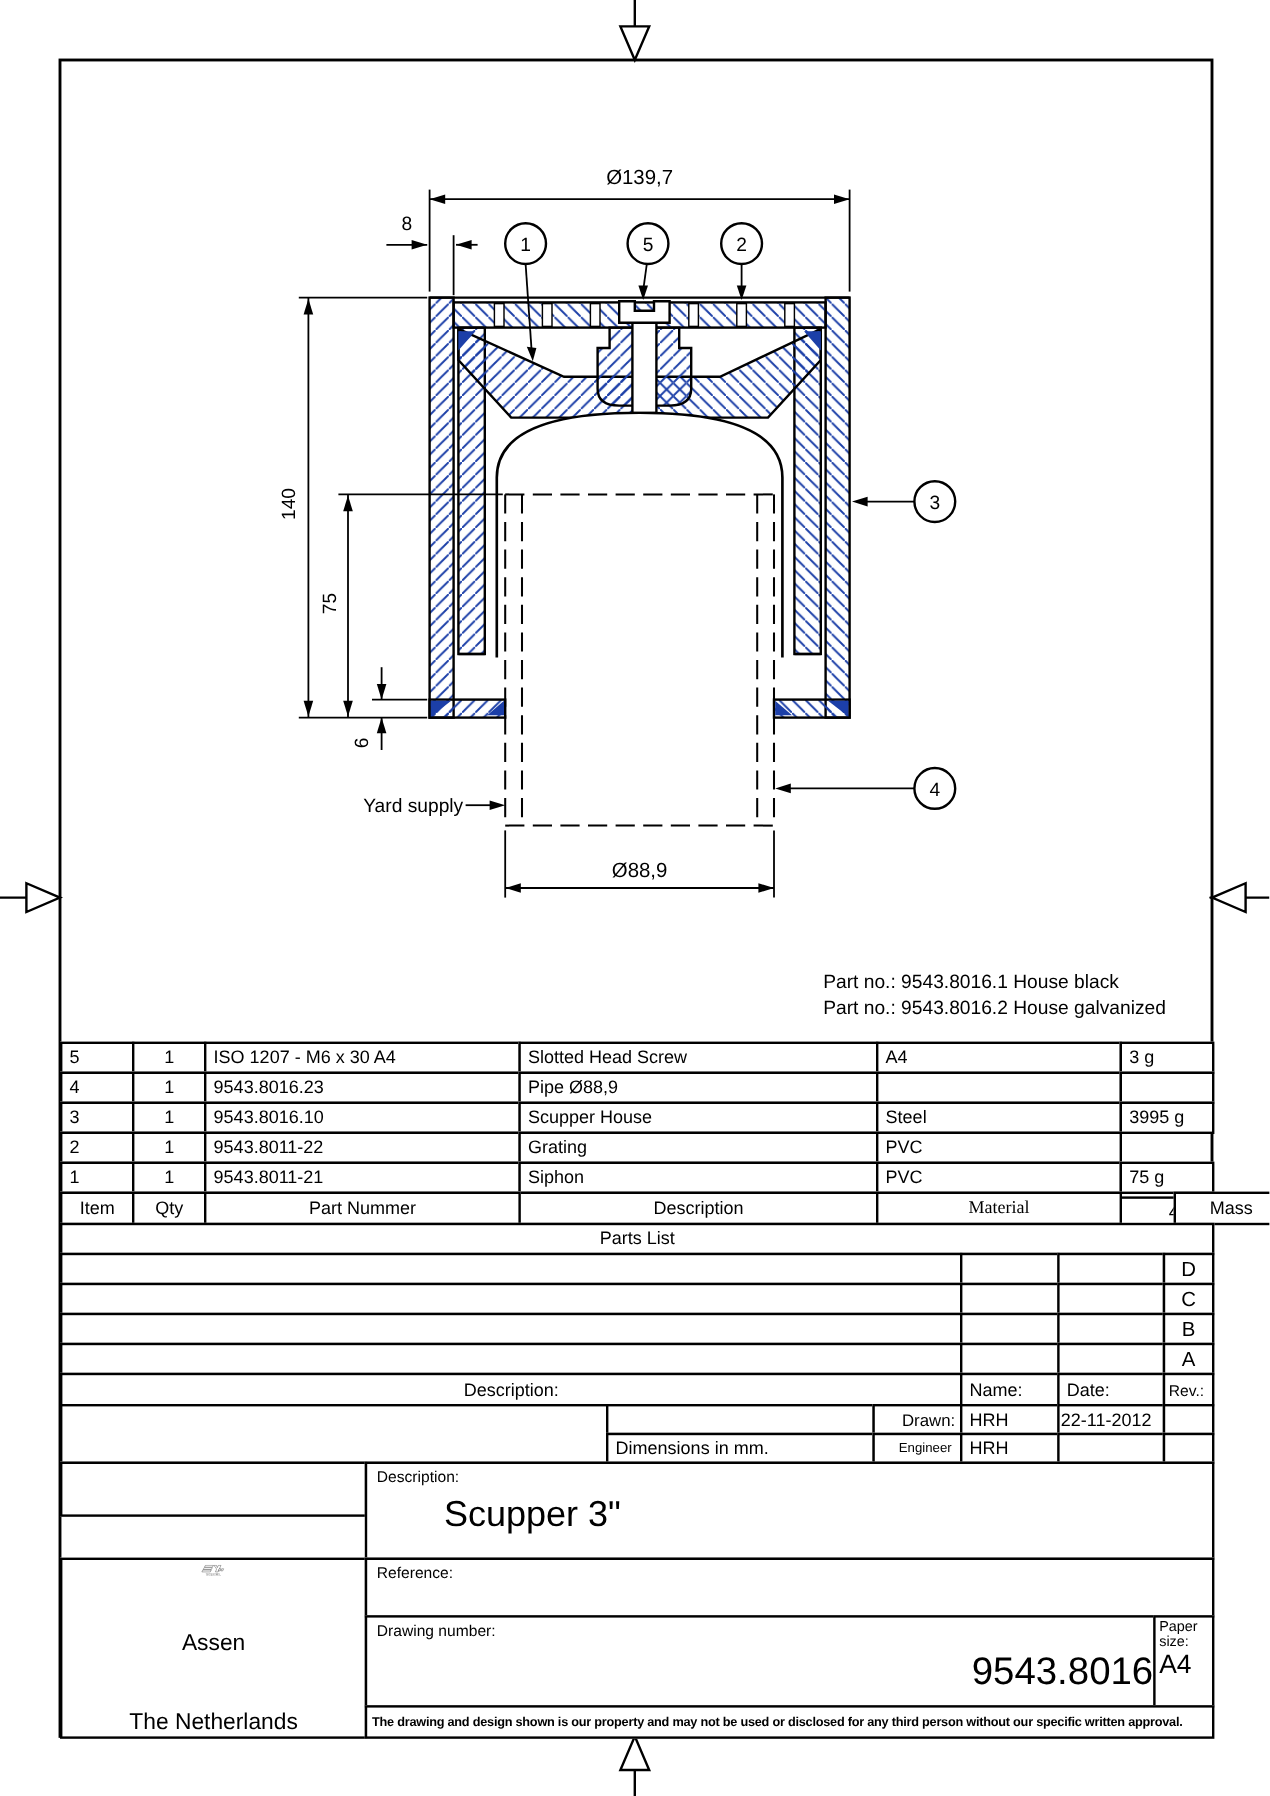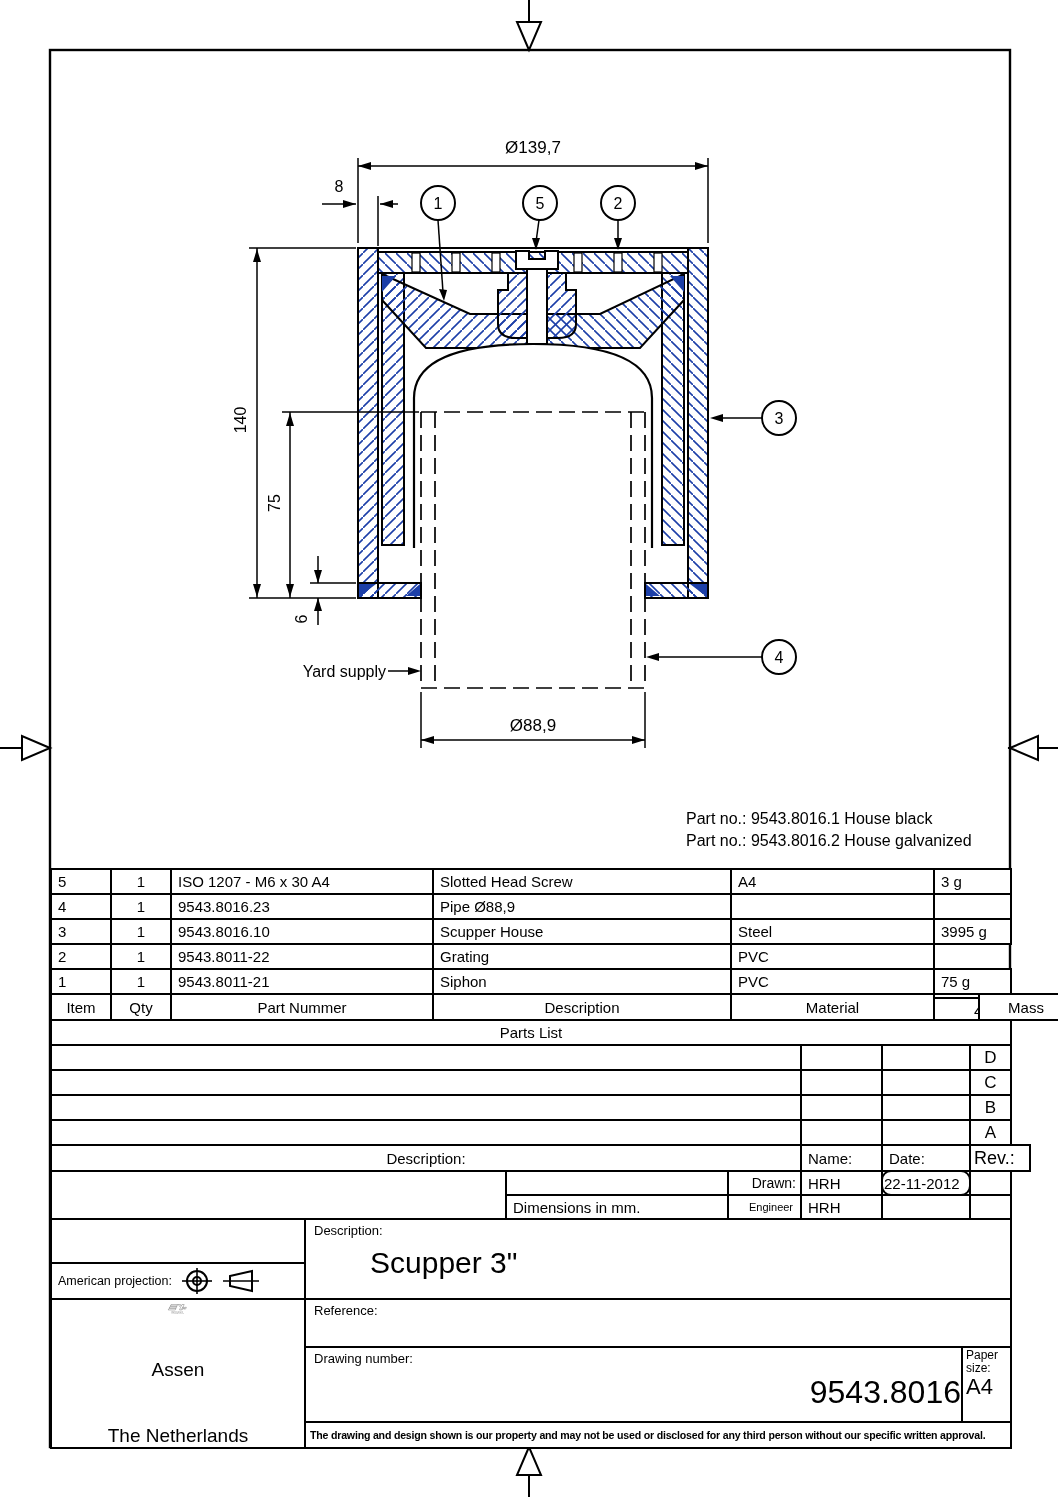--- a/index.html
+++ b/index.html
@@ -228,21 +228,21 @@
   <div class="cell center" style="left:110px;top:968px;width:62px;height:27px;">1</div>
   <div class="cell" style="left:170px;top:968px;width:264px;height:27px;">9543.8011-21</div>
   <div class="cell" style="left:432px;top:968px;width:300px;height:27px;">Siphon</div>
   <div class="cell" style="left:730px;top:968px;width:205px;height:27px;">PVC</div>
   <div class="cell" style="left:933px;top:968px;width:79px;height:27px;">75 g</div>
 
   <div class="cell center" style="left:50px;top:993px;width:62px;height:28px;">Item</div>
   <div class="cell center" style="left:110px;top:993px;width:62px;height:28px;">Qty</div>
   <div class="cell center" style="left:432px;top:993px;width:300px;height:28px;">Description</div>
   <div class="cell center" style="left:170px;top:993px;width:264px;height:28px;">Part Nummer</div>
-  <div class="cell center" style="left:730px;top:993px;width:205px;height:28px;">Material</div>
+  <div class="cell center" style="left:730px;top:993px;width:205px;height:28px;font-family:Liberation Serif, serif;">Material</div>
   <div class="cell center" style="left:978px;top:993px;width:96px;height:28px;">Mass</div>
 
   <div class="cell center" style="left:50px;top:1019px;width:962px;height:27px;">Parts List</div>
 
   <div class="cell" style="left:50px;top:1044px;width:752px;height:27px;"></div>
   <div class="cell" style="left:800px;top:1044px;width:83px;height:27px;"></div>
   <div class="cell" style="left:881px;top:1044px;width:90px;height:27px;"></div>
   <div class="cell rev-letter" style="left:969px;top:1044px;width:43px;height:27px;">D</div>
 
   <div class="cell" style="left:50px;top:1069px;width:752px;height:27px;"></div>
@@ -256,50 +256,37 @@
   <div class="cell rev-letter" style="left:969px;top:1094px;width:43px;height:27px;">B</div>
 
   <div class="cell" style="left:50px;top:1119px;width:752px;height:27px;"></div>
   <div class="cell" style="left:800px;top:1119px;width:83px;height:27px;"></div>
   <div class="cell" style="left:881px;top:1119px;width:90px;height:27px;"></div>
   <div class="cell rev-letter" style="left:969px;top:1119px;width:43px;height:27px;">A</div>
 
   <div class="cell center" style="left:50px;top:1144px;width:752px;height:28px;">Description:</div>
   <div class="cell" style="left:800px;top:1144px;width:83px;height:28px;">Name:</div>
   <div class="cell" style="left:881px;top:1144px;width:90px;height:28px;">Date:</div>
-  <div class="cell" style="left:969px;top:1144px;width:62px;height:28px;font-size:18px;padding:0 3px;">Rev.:</div>
+  <div class="cell" style="left:969px;top:1144px;width:43px;height:28px;font-size:13px;padding:0 3px;">Rev.:</div>
 
   <div class="cell" style="left:50px;top:1170px;width:457px;height:50px;"></div>
   <div class="cell" style="left:505px;top:1170px;width:224px;height:26px;"></div>
   <div class="cell right" style="left:727px;top:1170px;width:75px;height:26px;font-size:14px;padding:0 4px;">Drawn:</div>
   <div class="cell" style="left:800px;top:1170px;width:83px;height:26px;">HRH</div>
-  <div class="cell nopad" style="left:881px;top:1170px;width:90px;height:26px;padding:0 1px;border-radius:10px;">22-11-2012</div>
+  <div class="cell nopad" style="left:881px;top:1170px;width:90px;height:26px;padding:0 1px;">22-11-2012</div>
   <div class="cell" style="left:969px;top:1170px;width:43px;height:26px;"></div>
 
   <div class="cell" style="left:505px;top:1194px;width:224px;height:26px;">Dimensions in mm.</div>
   <div class="cell nopad" style="left:727px;top:1194px;width:75px;height:26px;font-size:11px;padding:0 20px;">Engineer</div>
   <div class="cell" style="left:800px;top:1194px;width:83px;height:26px;">HRH</div>
   <div class="cell" style="left:881px;top:1194px;width:90px;height:26px;"></div>
   <div class="cell" style="left:969px;top:1194px;width:43px;height:26px;"></div>
 
   <div class="cell" style="left:50px;top:1218px;width:256px;height:46px;"></div>
 
-  <div class="cell amproj" style="left:50px;top:1262px;width:256px;height:38px;">
-    <span>American projection:</span>
-    <svg width="34" height="28" viewBox="0 0 34 28">
-      <circle cx="17" cy="14" r="10" fill="none" stroke="#000" stroke-width="2"></circle>
-      <circle cx="17" cy="14" r="4" fill="none" stroke="#000" stroke-width="2"></circle>
-      <line x1="2" y1="14" x2="32" y2="14" stroke="#000" stroke-width="1.6"></line>
-      <line x1="17" y1="1" x2="17" y2="27" stroke="#000" stroke-width="1.6"></line>
-    </svg>
-    <svg width="38" height="26" viewBox="0 0 38 26">
-      <polygon points="8,8 30,3 30,23 8,18" fill="none" stroke="#000" stroke-width="2"></polygon>
-      <line x1="1" y1="13" x2="37" y2="13" stroke="#000" stroke-width="1.6"></line>
-    </svg>
-  </div>
 
   <div class="cell nopad" style="left:304px;top:1218px;width:708px;height:82px;">
     <span class="lbl-top">Description:</span>
     <span class="big-desc">Scupper 3"</span>
   </div>
 
   <div class="cell winel-cell" style="left:50px;top:1298px;width:256px;height:151px;gap:44px;">
     <svg width="200" height="100" viewBox="0 0 200 100">
       <g fill="#fff" stroke="#000" stroke-width="2.4" stroke-linejoin="miter">
         <polygon points="38,4 98,4 91,18 31,18"></polygon>

